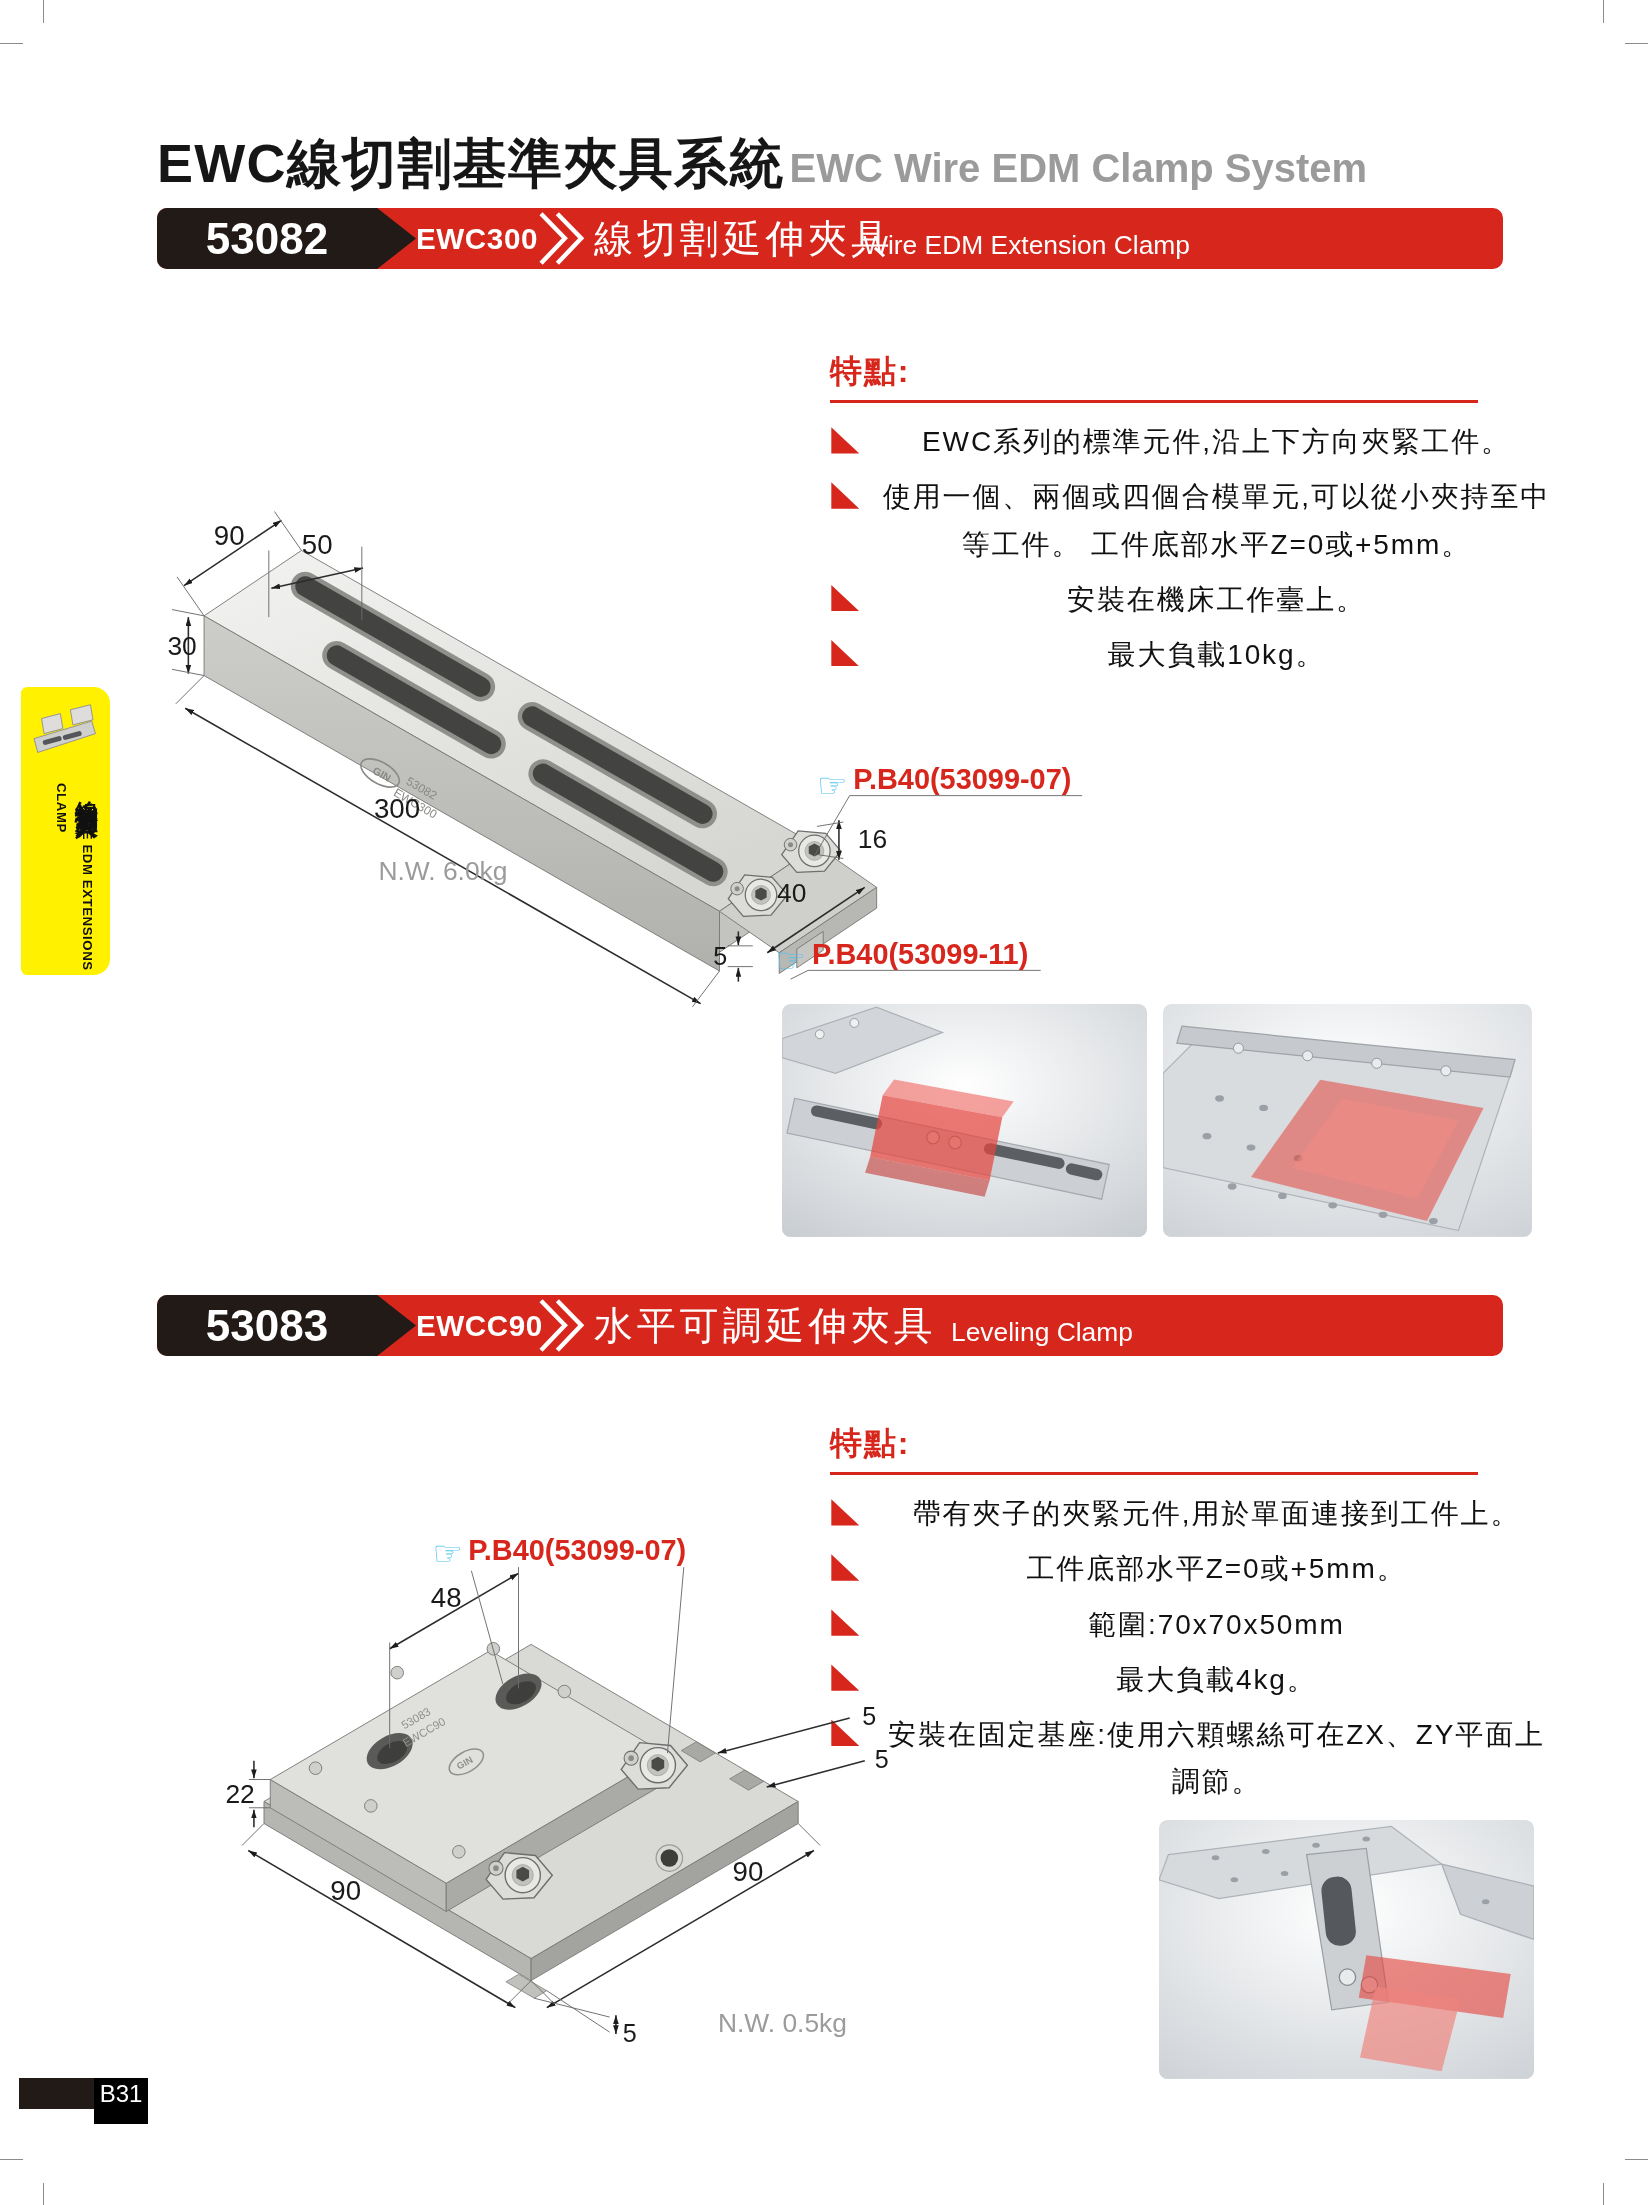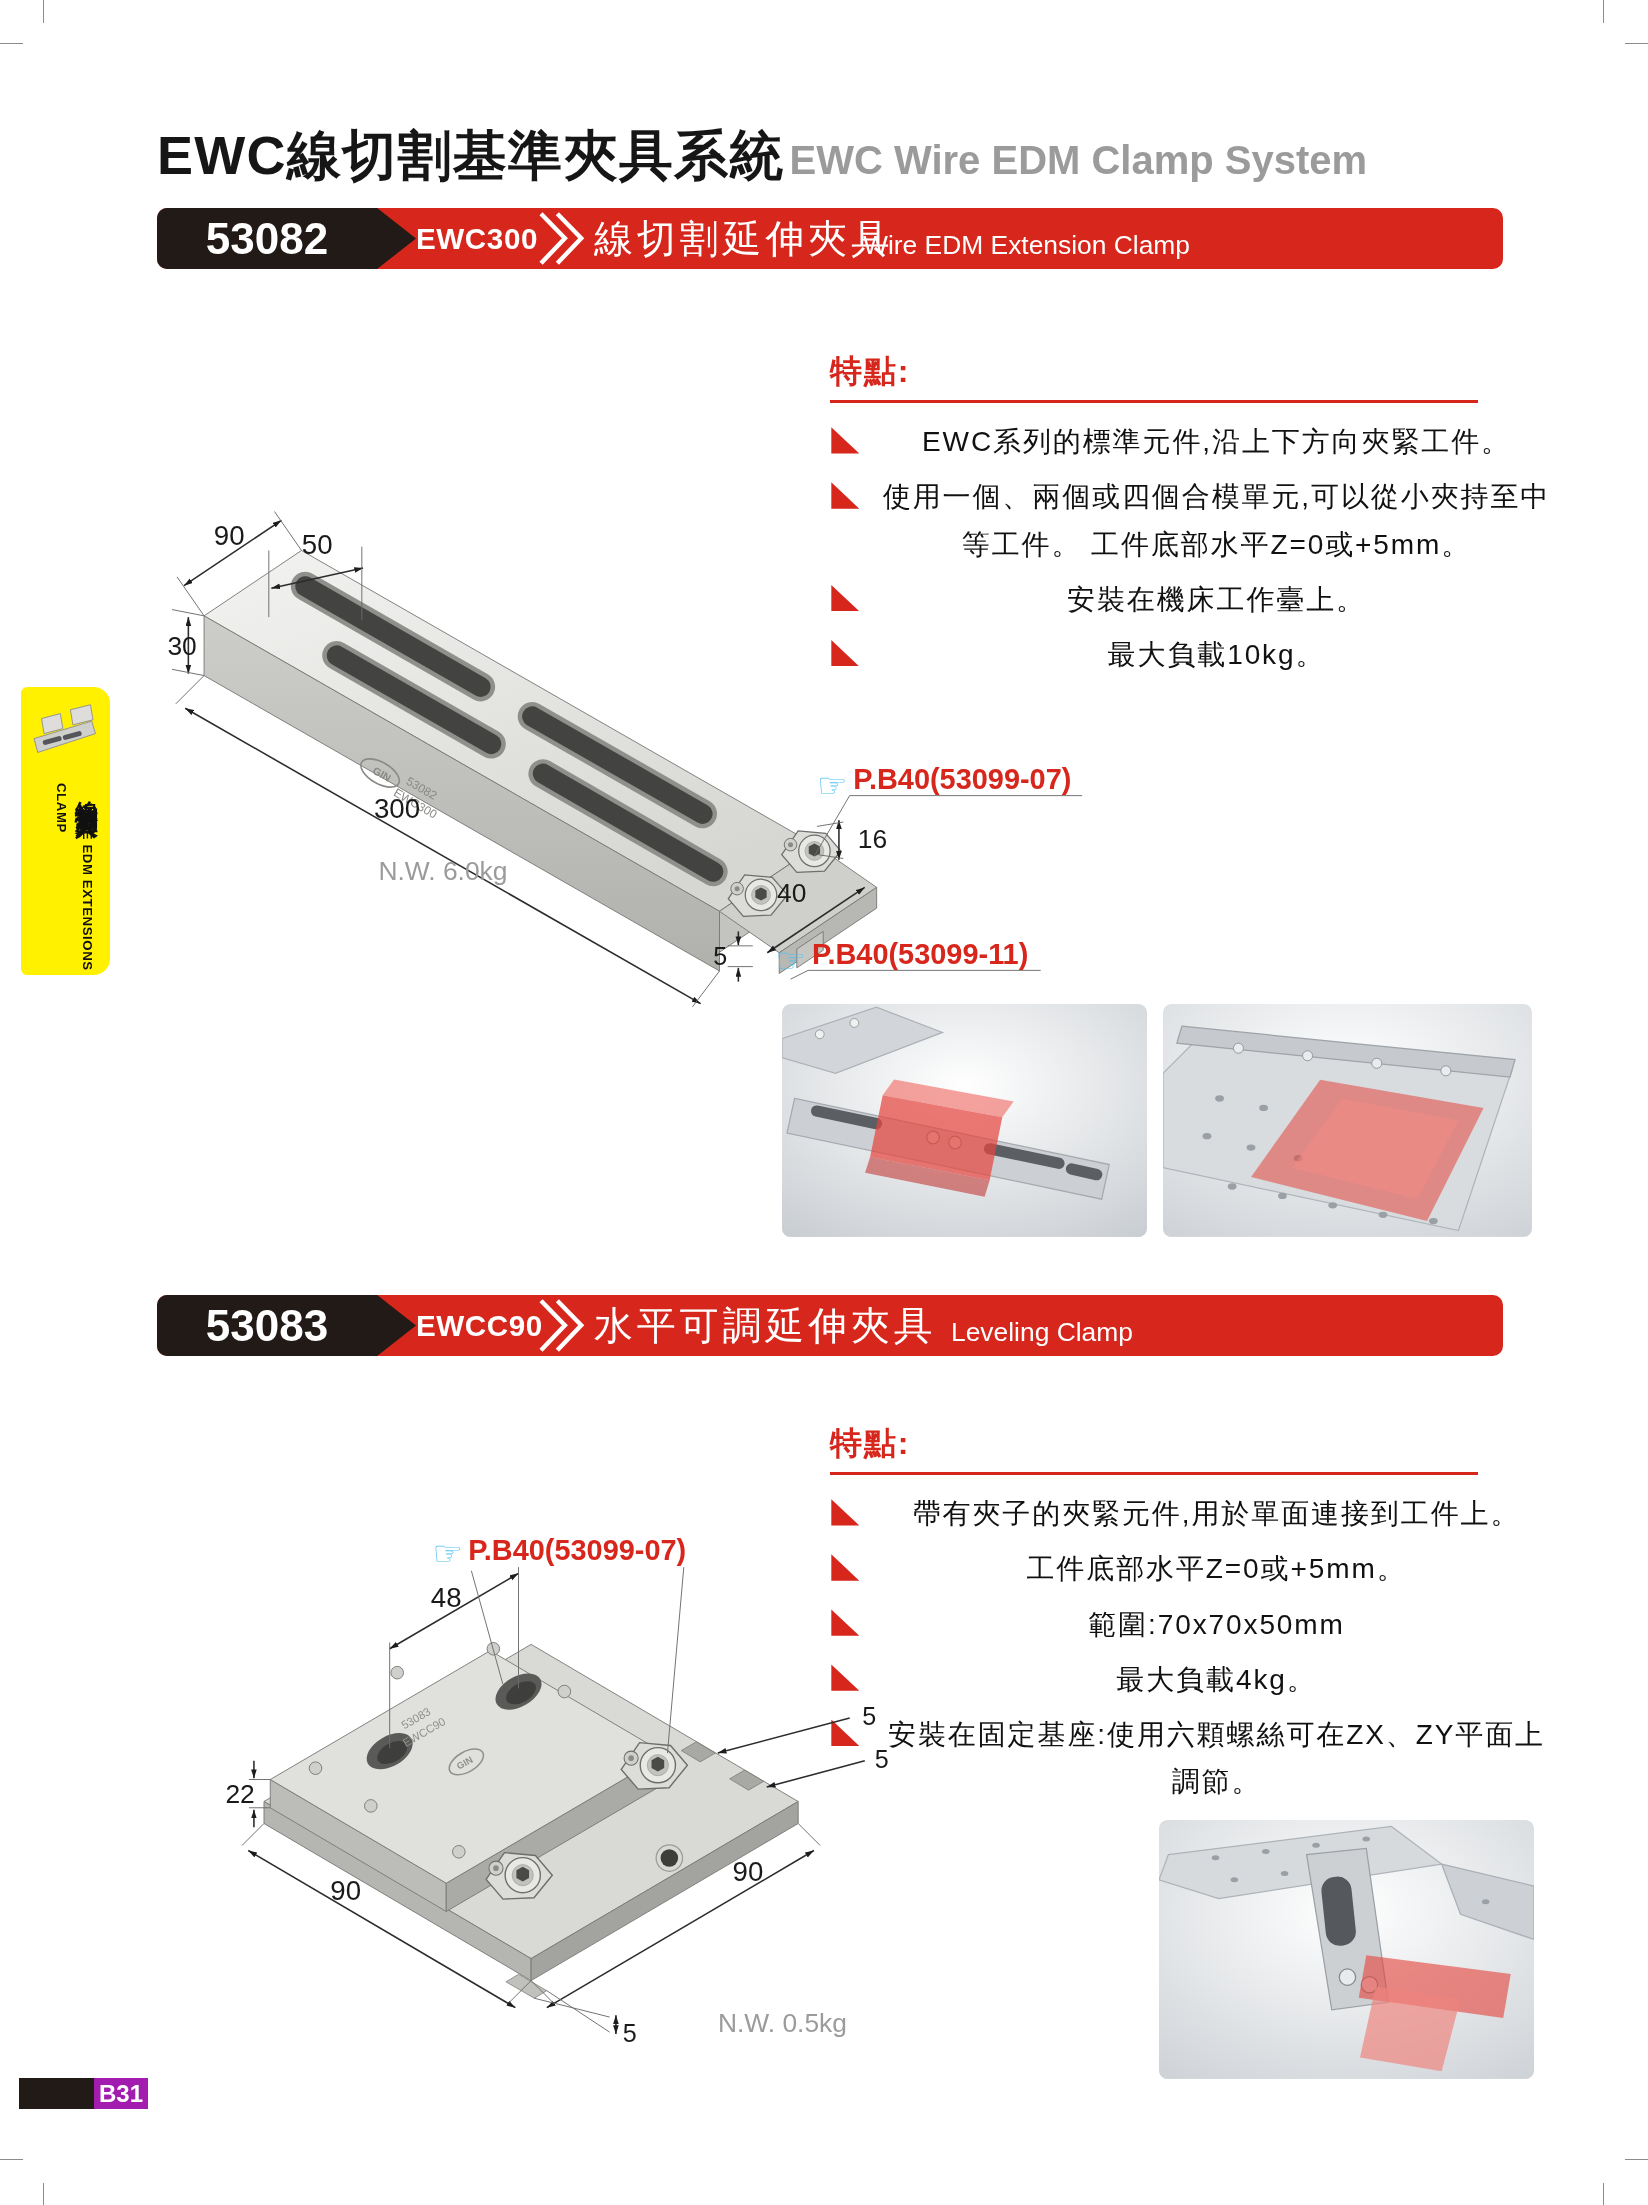--- a/index.html
+++ b/index.html
@@ -2,21 +2,21 @@
 <html style="font-size:10px"><head>
 <meta charset="utf-8">
 <style>
   html,body{margin:0;padding:0;}
   body{
     width:1648px;height:2205px;background:#ffffff;position:relative;overflow:hidden;
     font-family:"Liberation Sans","DejaVu Sans",sans-serif;color:#141414;
   }
   .cm{position:absolute;background:#8c8c8c;}
   
-  .page-title{position:absolute;left:157px;top:120px;display:flex;align-items:baseline;white-space:nowrap;}
+  .page-title{position:absolute;left:157px;top:128px;display:flex;align-items:baseline;white-space:nowrap;}
   .pt-zh{font-size:54px;font-weight:bold;color:#161616;letter-spacing:1.3px;}
   .pt-en{font-size:40px;font-weight:bold;color:#9b9b9b;margin-left:5px;}
   
   .banner{position:absolute;left:157px;width:1346px;height:61px;background:#d7261c;border-radius:10px;}
   .code-tag{position:absolute;left:0;top:0;width:259px;height:61px;background:#211a16;
     border-radius:10px 0 0 10px;clip-path:polygon(0 0,85% 0,100% 50%,85% 100%,0 100%);
     color:#fff;font-size:44px;font-weight:bold;line-height:61px;text-align:center;
     padding-right:39px;box-sizing:border-box;}
   .model{position:absolute;left:259px;width:119px;text-align:center;color:#fff;font-weight:bold;
     font-size:29.6px;line-height:61px;letter-spacing:0.6px;}
@@ -35,22 +35,22 @@
   .photo{position:absolute;border-radius:8.8px;overflow:hidden;background:#e8eaec;}
   
   .side-tab{position:absolute;left:21px;top:687px;width:89px;height:288px;background:#fff100;
     border-radius:6.3px 16.3px 16.3px 6.3px;}
   .tab-thumb{position:absolute;left:7.5px;top:14px;}
   .tab-text{position:absolute;top:96px;left:30px;writing-mode:vertical-rl;text-orientation:mixed;color:#111;}
   .tab-zh{font-size:23px;font-weight:bold;letter-spacing:2.5px;line-height:1.25;}
   .tab-en{font-size:13.2px;font-weight:bold;letter-spacing:0.6px;line-height:1.6;}
   
   .foot-black{position:absolute;left:19px;top:2078px;width:75px;height:31px;background:#211a16;}
-  .foot-red{position:absolute;left:94px;top:2078px;width:54px;height:31px;background:#a21caf;
-    color:#fff;font-weight:bold;font-size:24px;text-align:center;line-height:31px;}
+  .foot-red{position:absolute;left:94px;top:2078px;width:54px;height:46px;background:#000000;
+    color:#fff;font-weight:normal;font-size:24px;text-align:center;line-height:31px;}
   svg{display:block;}
   .svgtxt{font-family:"Liberation Sans","DejaVu Sans",sans-serif;}
 </style>
 </head>
 <body>
 
 <div class="cm" style="left:43px;top:0;width:1.3px;height:22.6px;"></div>
 <div class="cm" style="left:0;top:43px;width:23px;height:1.3px;"></div>
 <div class="cm" style="left:1603px;top:0;width:1.3px;height:22.6px;"></div>
 <div class="cm" style="left:1625px;top:43px;width:23px;height:1.3px;"></div>

